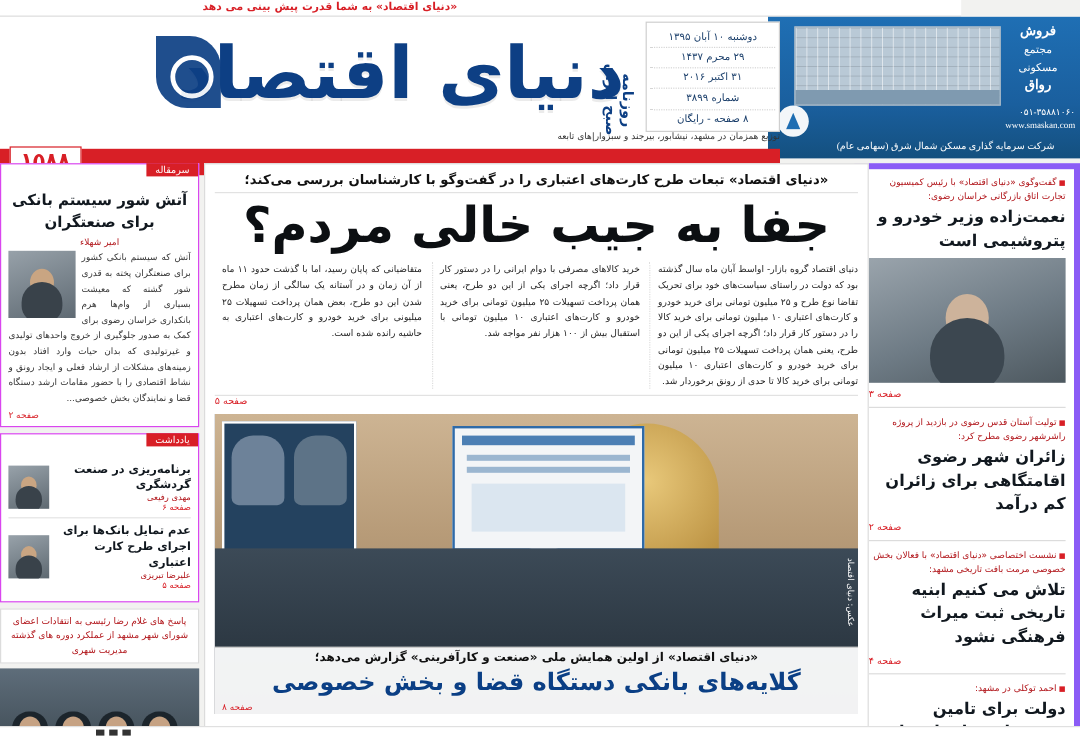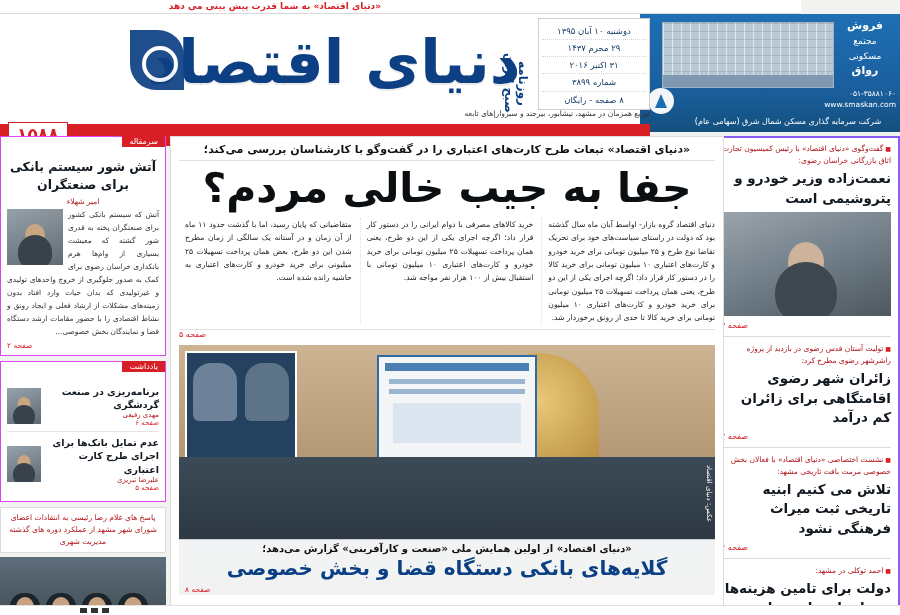--- a/index.html
+++ b/index.html
@@ -29,21 +29,21 @@
 
   
   .masthead {
     position: absolute; top: 14px; left: 0; width: 900px; height: 118px;
     background: #ffffff;
   }
   
   .ad-left {
     position: absolute; right: 0; top: 0; width: 260px; height: 118px;
     background: linear-gradient(180deg,#1f6fb4 0%, #1a5f9e 62%, #14507f 100%);
-    color: #fff; overflow: hidden;
+    color: #fff; overflow: hidden; font-family: Liberation Serif, serif;
   }
   .ad-left .sales {
     position: absolute; right: 6px; top: 5px; text-align: center; width: 58px;
     font-size: 11px; font-weight: bold; line-height: 1.35;
   }
   .ad-left .sales .l2 { font-size: 9px; font-weight: normal; }
   .ad-left .bldg {
     position: absolute; right: 66px; top: 8px; width: 172px; height: 66px;
     background: #b9c9d6;
     background-image:
@@ -123,21 +123,21 @@
     position: absolute; right: 250px; top: 94px; width: 360px;
     font-size: 7.5px; color: #333; text-align: right; line-height: 1.5;
   }
 
   
   .content { position: absolute; top: 136px; left: 0; width: 900px; height: 479px; }
 
   
   .col-right {
     position: absolute; right: 0; top: 0; width: 188px; height: 479px;
-    background: #fff; border: 2px solid #8b5cf6; padding: 5px 7px;
+    background: #fff; border: 5px solid #8b5cf6; padding: 5px 7px;
   }
   .kicker { font-size: 7.5px; color: #b01217; line-height: 1.6; margin-bottom: 2px; }
   .kicker::before{ content:"■ "; color:#d81f26; font-size:6px; }
   .headline-sm {
     font-size: 13.5px; font-weight: bold; color: #11181f; line-height: 1.45;
     margin: 1px 0 4px;
   }
   .pagelink { font-size: 8px; color: #d81f26; text-align: left; margin-bottom: 5px; }
   .rule { height: 1px; background: #dcdcdc; margin: 6px 0; }
   .portrait {

